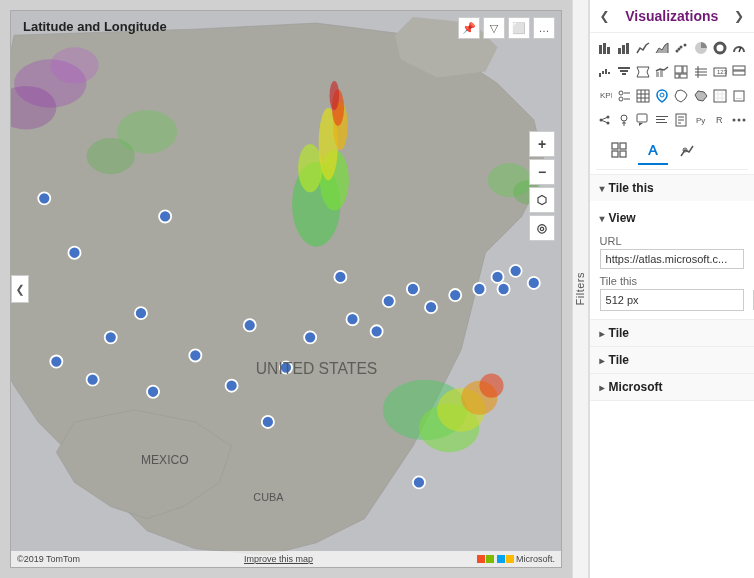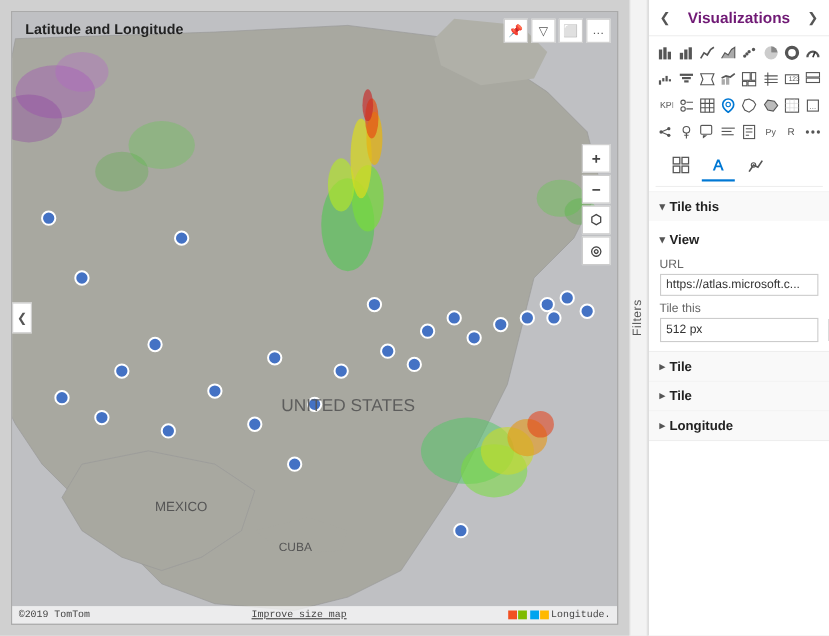--- a/index.html
+++ b/index.html
@@ -98,21 +98,20 @@
       right: 0;
       height: 16px;
       background: rgba(255,255,255,0.7);
       display: flex;
       align-items: center;
       justify-content: space-between;
       padding: 0 6px;
       font-size: 9px;
       color: #444;
       z-index: 10;
-      font-family: Liberation Mono, monospace;
     }
 
     .microsoft-logo {
       display: flex;
       gap: 1px;
     }
     .ms-sq {
       width: 8px;
       height: 8px;
     }
@@ -443,30 +442,30 @@
 
     <div class="map-controls">
       <div class="map-ctrl-btn">+</div>
       <div class="map-ctrl-btn">−</div>
       <div class="map-ctrl-btn" style="font-size:12px;">⬡</div>
       <div class="map-ctrl-btn" style="font-size:12px;">◎</div>
     </div>
 
     <div class="map-footer">
       <span>©2019 TomTom</span>
-      <span style="text-decoration:underline; cursor:pointer;">Improve size map</span>
+      <span style="text-decoration:underline; cursor:pointer;">Improve this map</span>
       <div style="display:flex; align-items:center; gap:2px;">
         <div class="microsoft-logo">
           <div class="ms-sq" style="background:#F25022;"></div>
           <div class="ms-sq" style="background:#7FBA00;"></div>
           <div style="width:1px;"></div>
           <div class="ms-sq" style="background:#00A4EF;"></div>
           <div class="ms-sq" style="background:#FFB900;"></div>
         </div>
-        <span>Longitude.</span>
+        <span>Microsoft.</span>
       </div>
     </div>
   </div>
 </div>
 
 <div class="filter-panel">
   <span class="filter-label">Filters</span>
 </div>
 
 <div class="right-panel">
@@ -759,16 +758,16 @@
   <div class="section">
     <div class="section-header">
       <span class="section-chevron">▸</span>
       <span>Tile</span>
     </div>
   </div>
 
   <div class="section">
     <div class="section-header">
       <span class="section-chevron">▸</span>
-      <span>Longitude</span>
+      <span>Microsoft</span>
     </div>
   </div>
 </div>
 
 </body></html>

